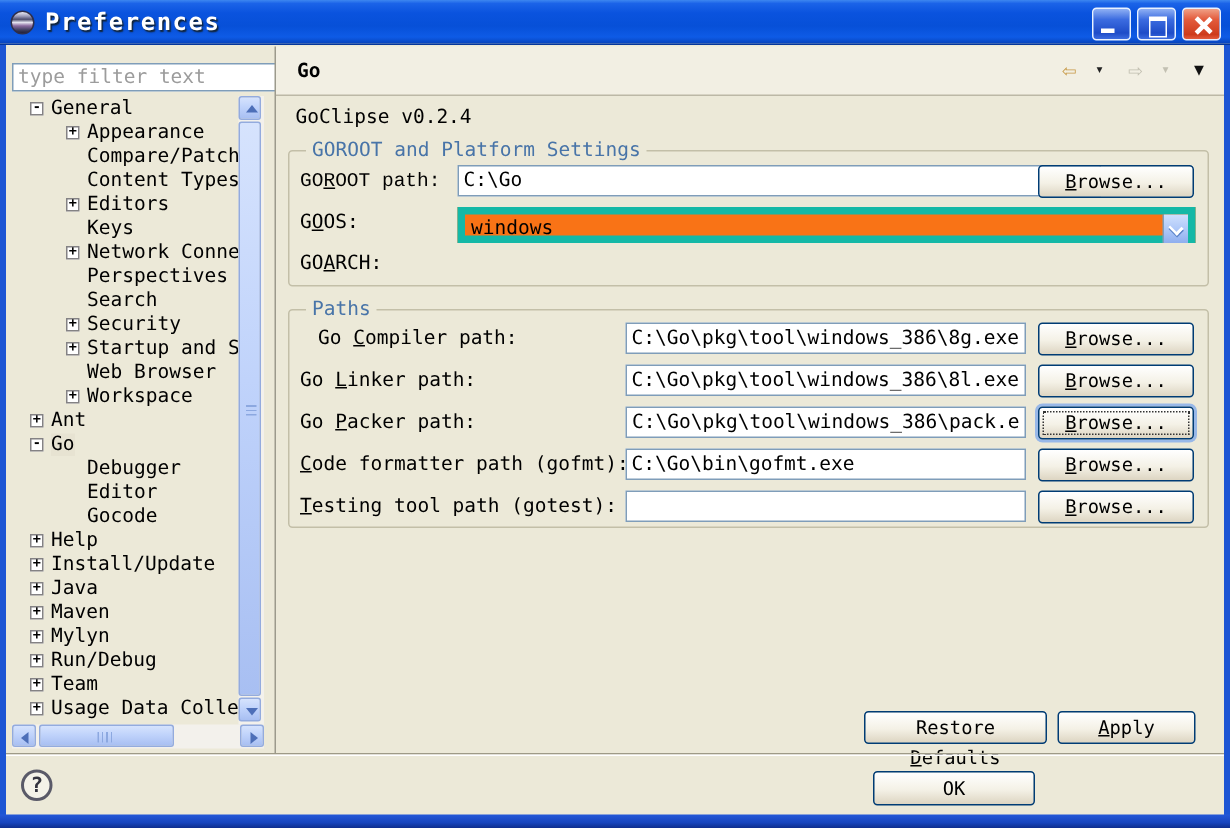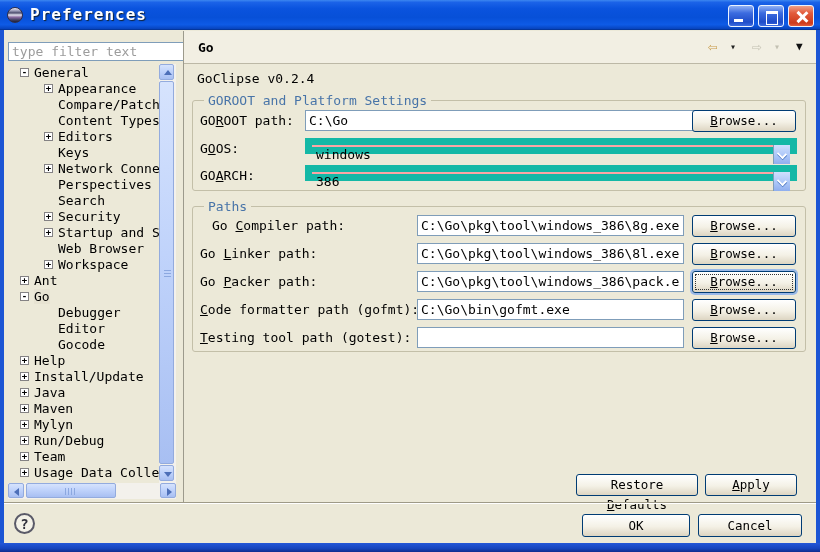--- a/index.html
+++ b/index.html
@@ -74,21 +74,21 @@
   .group { position:absolute; border:1px solid #C3BFA8; border-radius:3px; }
   #g1 { left:192px; top:100px; width:614px; height:91px; }
   #g2 { left:192px; top:206px; width:614px; height:146px; }
   .glegend { position:absolute; background:#ECE9D8; color:#4874A8; padding:0 4px; }
   #g1t { left:204px; top:93px; } #g2t { left:204px; top:199px; }
 
   .flabel { position:absolute; left:200px; white-space:nowrap; }
   .mn { text-decoration:underline; }
   .tfield { position:absolute; height:21px; border:1px solid #7F9DB9; background:#FFF;
     font:13px "DejaVu Sans Mono",monospace; padding:0 3px; color:#000; }
-  .combo { position:absolute; left:305px; width:492px; height:16px; border:7px solid #14b8a6; background:#fca5a5; }
+  .combo { position:absolute; left:305px; width:492px; height:24px; border:5px solid #14b8a6; background:#f97316; }
   .combo .cval { position:absolute; left:4px; top:2px; }
   .cbtn { position:absolute; right:0; top:0; width:17px; height:19px;
     background:linear-gradient(180deg,#CFE0FE 0%,#A9C4F7 60%,#8FAEEE 100%); border-left:1px solid #7F9DB9; }
   .cbtn::after { content:""; position:absolute; left:4px; top:5px; width:6px; height:6px;
     border-right:2px solid #FFF; border-bottom:2px solid #FFF; transform:rotate(45deg) scale(1,0.8);
     box-shadow:1px 1px 0 #5A82C8; }
 
   .xpbtn { position:absolute; height:22px; border:1px solid #003C74; border-radius:3px;
     background:linear-gradient(180deg,#FFFFFF 0%,#F4F1E6 55%,#DDD5C2 100%);
     font:12.5px "DejaVu Sans Mono",monospace; color:#000; text-align:center; line-height:20px; cursor:default; }
@@ -287,35 +287,31 @@
     <div class="navico" id="nav-fwd">⇨</div>
     <div class="navico" id="nav-fwd-caret">▾</div>
     <div class="navico" id="nav-menu">▼</div>
   </div>
 
   <div id="version">GoClipse v0.2.4</div>
 
   <div class="group" id="g1"></div>
   <div class="glegend" id="g1t">GOROOT and Platform Settings</div>
 
-  <div class="flabel" style="top:113px;"><span>GO</span><span class="mn">R</span><span>OOT path:</span></div>
+  <div class="flabel" style="top:113px;font-family:Liberation Mono, monospace;"><span>GO</span><span class="mn">R</span><span>OOT path:</span></div>
   <input class="tfield" style="left: 305px; top: 110px; width: 429px;" value="C:\Go">
   <div class="xpbtn" style="left:692px;top:110px;width:104px;"><span class="mn">B</span><span>rowse...</span></div>
 
   <div class="flabel" style="top:141px;"><span>G</span><span class="mn">O</span><span>OS:</span></div>
   <div class="combo" style="top:138px;">
     <span class="cval">windows</span>
     <span class="cbtn"></span>
   </div>
 
   <div class="flabel" style="top:168px;"><span>GO</span><span class="mn">A</span><span>RCH:</span></div>
-  <div class="combo" style="top:165px;">
-    <span class="cval">386</span>
-    <span class="cbtn"></span>
-  </div>
 
   <div class="group" id="g2"></div>
   <div class="glegend" id="g2t">Paths</div>
 
   <div class="flabel" style="top:218px;margin-left:12px;"><span>Go </span><span class="mn">C</span><span>ompiler path:</span></div>
   <input class="tfield" style="left: 417px; top: 215px; width: 267px;" value="C:\Go\pkg\tool\windows_386\8g.exe">
   <div class="xpbtn" style="left:692px;top:215px;width:104px;"><span class="mn">B</span><span>rowse...</span></div>
 
   <div class="flabel" style="top:246px;text-align:center;"><span>Go </span><span class="mn">L</span><span>inker path:</span></div>
   <input class="tfield" style="left: 417px; top: 243px; width: 267px;" value="C:\Go\pkg\tool\windows_386\8l.exe">
@@ -333,15 +329,14 @@
   <input class="tfield" style="left: 417px; top: 327px; width: 267px;" value="">
   <div class="xpbtn" style="left:692px;top:327px;width:104px;"><span class="mn">B</span><span>rowse...</span></div>
 
   <div class="xpbtn" style="left:576px;top:474px;width:122px;"><span>Restore </span><span class="mn">D</span><span>efaults</span></div>
   <div class="xpbtn" style="left:705px;top:474px;width:92px;"><span></span><span class="mn">A</span><span>pply</span></div>
 
   <div id="sep2"></div>
 
   <div id="help"><span>?</span></div>
   <div class="xpbtn" style="left:582px;top:514px;width:108px;height:23px;line-height:21px;"><span>OK</span></div>
-  <div class="xpbtn" style="left:698px;top:514px;width:104px;height:23px;line-height:21px;"><span>Cancel</span></div>
 
 </div>
 
 </body></html>

